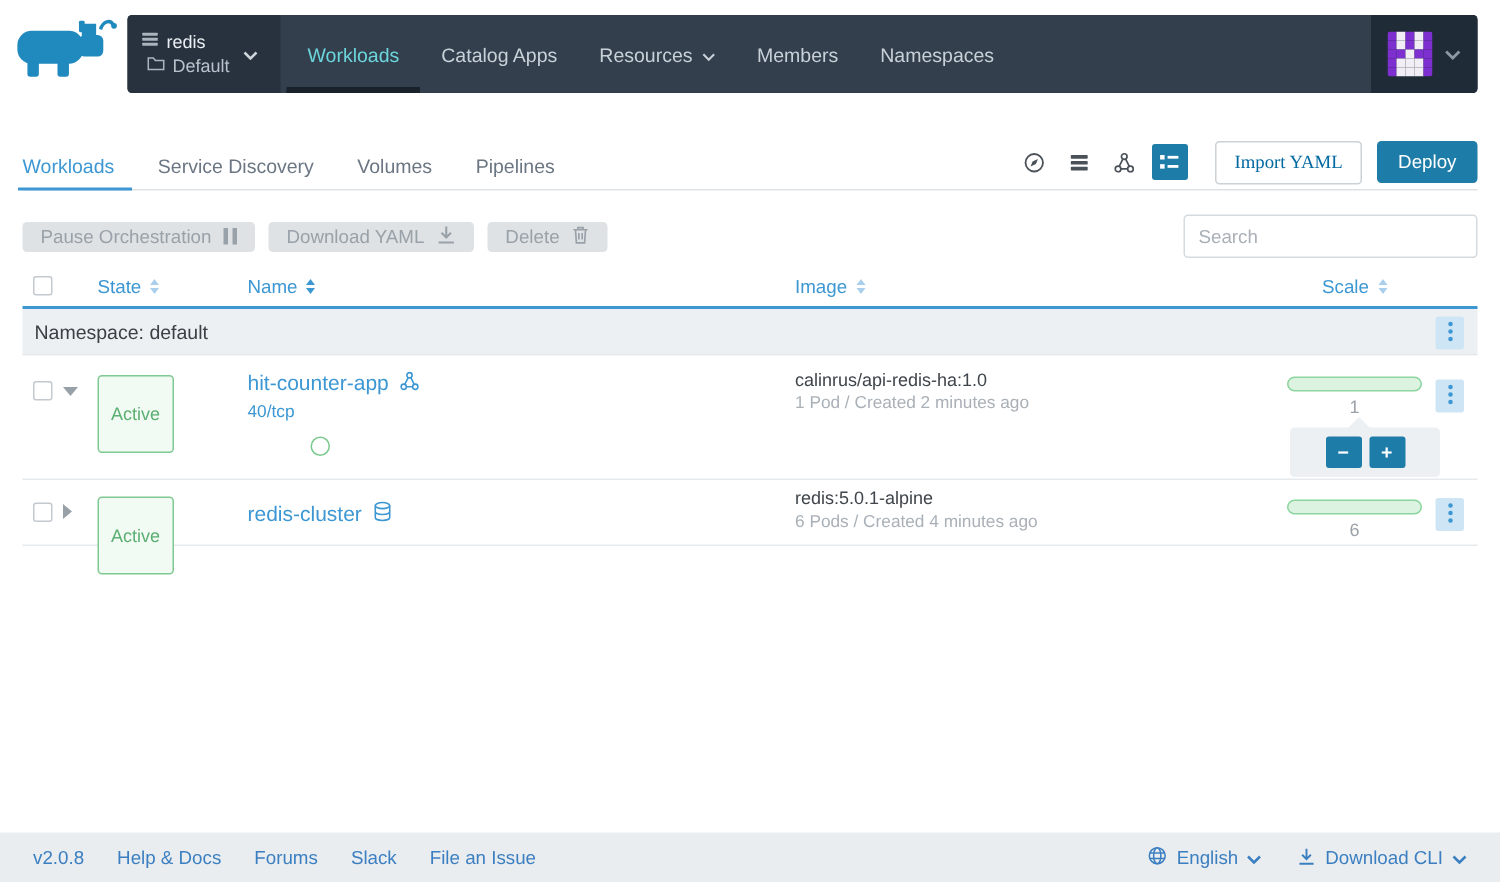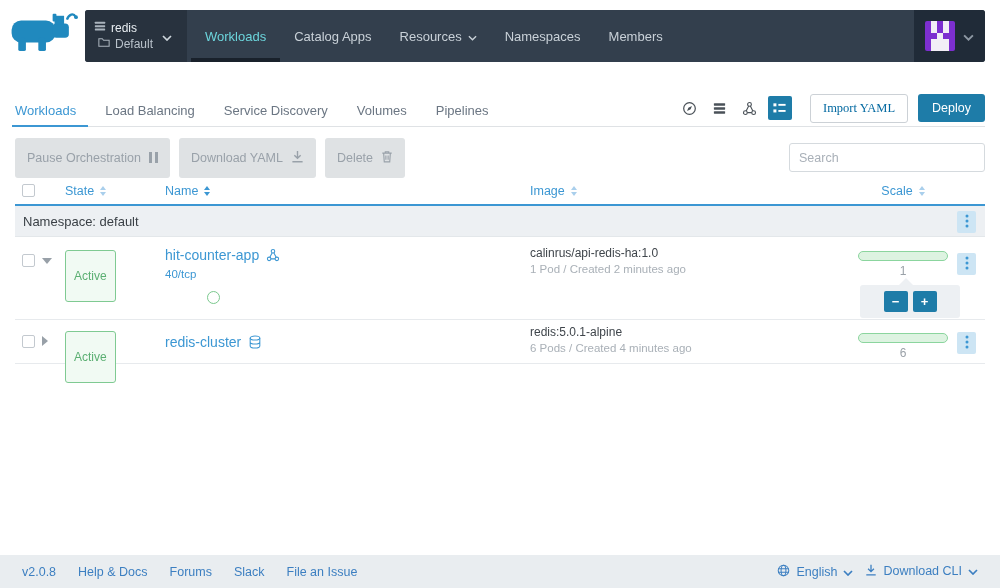--- a/index.html
+++ b/index.html
@@ -72,21 +72,21 @@
     font-family:Liberation Serif, serif;
   }
   .btn-primary {
     padding:7px 14px; background:#1e7ca8; border:none; border-radius:3px;
     color:#fff; font-size:12.5px; cursor:pointer; font-family:inherit;
   }
 
   
   .actionbar { margin:16px 15px 0; height:29px; display:flex; align-items:center; gap:9px; }
   .btn-disabled {
-    background:#dfe2e4; color:#99a1a9; border:none; border-radius:3px; height:40px;
+    background:#dfe2e4; color:#99a1a9; border:none; border-radius:3px; height:20px;
     padding:0 12px; font-size:12.5px; display:inline-flex; align-items:center; gap:8px;
     cursor:default; font-family:inherit;
   }
   .pause-glyph { display:inline-flex; gap:3px; }
   .pause-glyph i { display:block; width:3px; height:11px; background:#99a1a9; }
   .search {
     margin-left:auto; width:196px; height:29px; border:1px solid #d5dade; border-radius:3px;
     padding:0 9px; font-size:12.5px; color:#40454b; outline:none; font-family:inherit;
   }
   .search::placeholder { color:#a9b0b8; }
@@ -172,21 +172,21 @@
   }
 
   
   .footer {
     position:absolute; left:0; right:0; bottom:0; height:33px; background:#e9edf0;
     display:flex; align-items:center; padding:0 22px; gap:22px;
     font-size:12.5px; color:#3c7fc1;
   }
   .footer-version { cursor:pointer; }
   .footer-link { cursor:pointer; display:inline-flex; align-items:center; gap:6px; white-space:nowrap; }
-  .footer-right { margin-left:auto; display:flex; align-items:flex-start; gap:12px; }
+  .footer-right { margin-left:auto; display:flex; align-items:flex-end; gap:24px; }
 </style>
 </head>
 <body>
 
 <header class="topbar">
   <div class="logo">
     <svg width="70" height="42" viewBox="0 0 72 44" fill="#2089be" xmlns="http://www.w3.org/2000/svg">
       <rect x="1" y="10" width="46" height="23" rx="10"></rect>
       <rect x="8" y="28" width="8" height="14" rx="2"></rect>
       <rect x="29" y="28" width="8" height="14" rx="2"></rect>
@@ -236,24 +236,24 @@
       </div>
       <div class="nav-item">
         <span>Resources</span>
         <span>
           <svg width="9" height="6" viewBox="0 0 10 6" fill="none" stroke="currentColor" stroke-width="1.5">
               <path d="M1 1l4 4 4-4"></path>
             </svg>
         </span>
       </div>
       <div class="nav-item">
-        <span>Namespaces</span>
+        <span>Members</span>
       </div>
       <div class="nav-item">
-        <span>Members</span>
+        <span>Namespaces</span>
       </div>
     </div>
 
     <div class="user-menu">
       <div class="avatar">
           <div style="background: rgb(125, 47, 208);"></div>
           <div style="background: rgb(242, 238, 246);"></div>
           <div style="background: rgb(125, 47, 208);"></div>
           <div style="background: rgb(242, 238, 246);"></div>
           <div style="background: rgb(125, 47, 208);"></div>
@@ -283,23 +283,20 @@
             <path d="M1 1l4 4 4-4"></path>
           </svg>
       </span>
     </div>
   </nav>
 </header>
 
 <div class="tabbar">
   <div class="tab active">
       <span>Workloads</span>
-    </div>
-  <div class="tab">
-      <span>Load Balancing</span>
     </div>
   <div class="tab">
       <span>Service Discovery</span>
     </div>
   <div class="tab">
       <span>Volumes</span>
     </div>
   <div class="tab">
       <span>Pipelines</span>
     </div>

